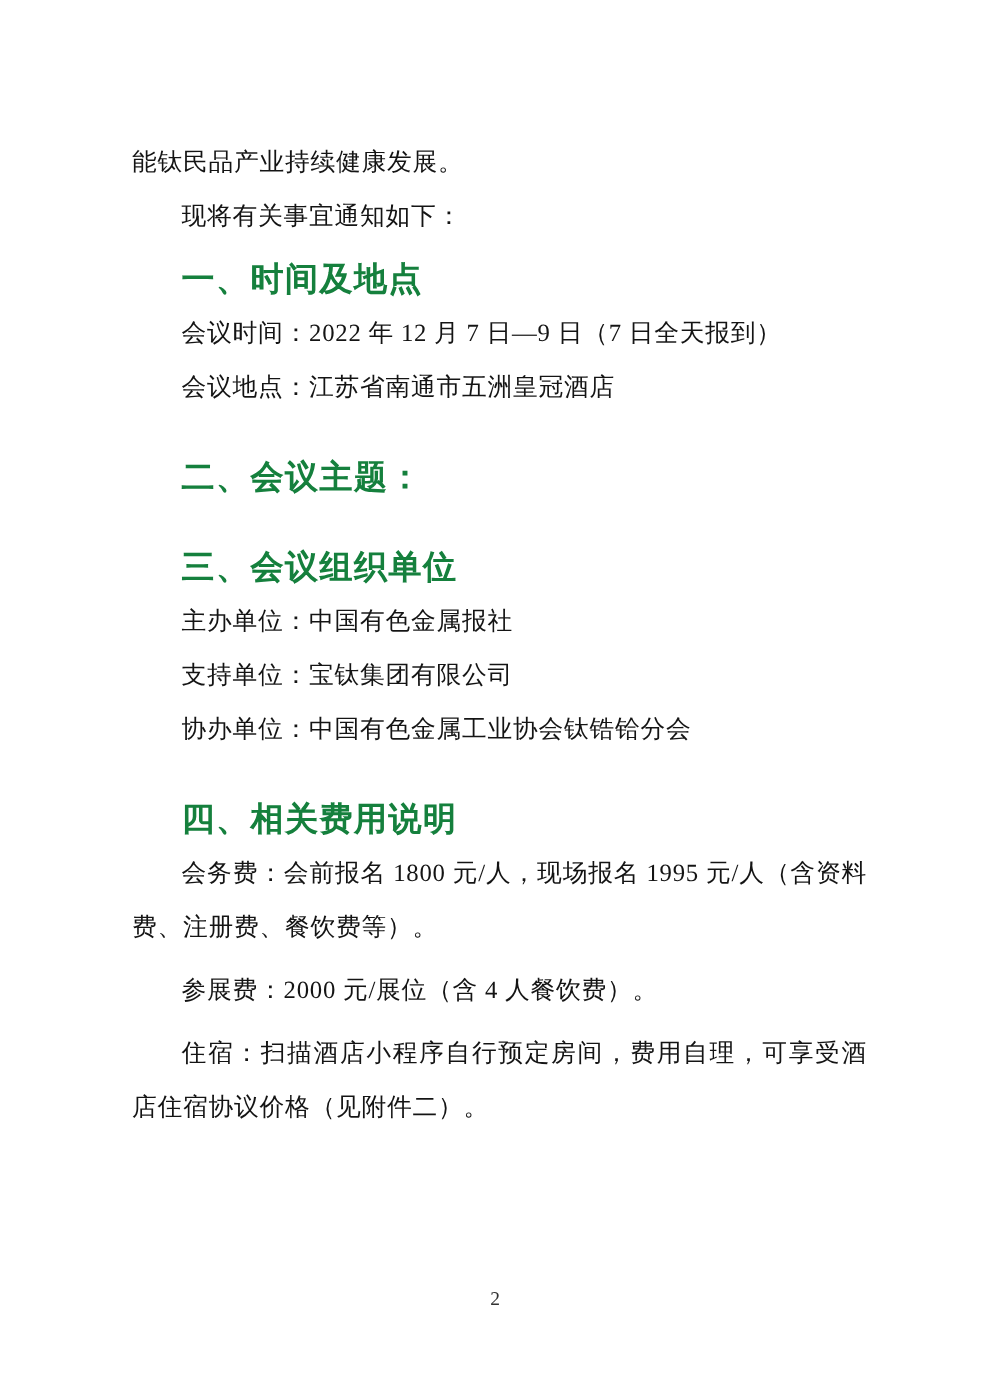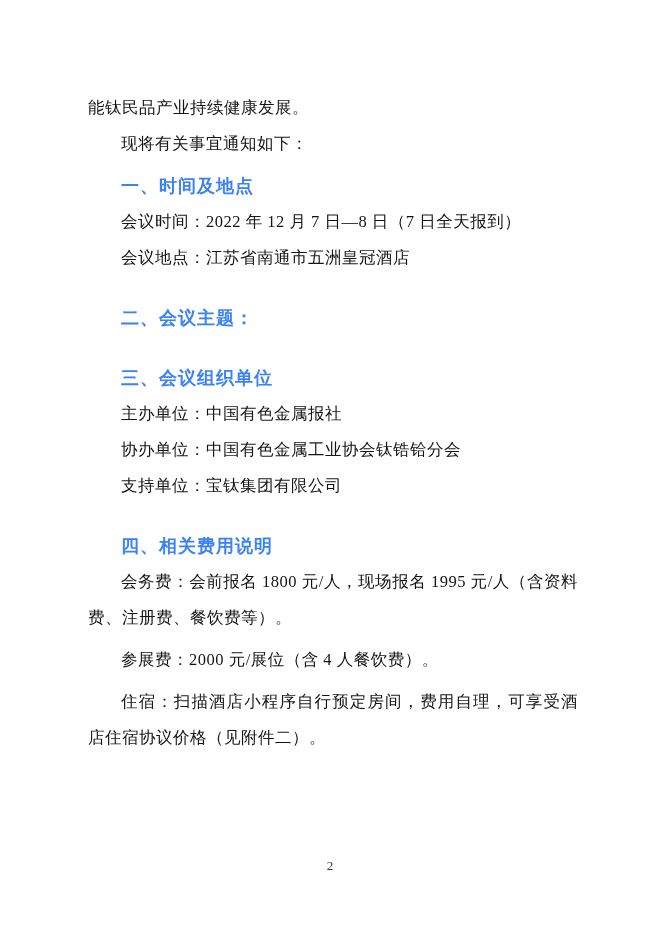--- a/index.html
+++ b/index.html
@@ -35,24 +35,24 @@
     font-size: 16.5px;
     line-height: 36px;
     letter-spacing: 0.5px;
     color: #141414;
   }
   .indent1 { text-indent: 0; }
   .indent2 { text-indent: 33px; }
   .heading {
     font-weight: bold;
     font-family: "Liberation Sans", "DejaVu Sans", sans-serif;
-    font-size: 18px;
+    font-size: 22px;
     letter-spacing: 1px;
     text-indent: 33px;
-    color: #3b82f6;
+    color: #15803d;
   }
   .gap-sm { height: 6px; }
   .gap-md { height: 24px; }
   .deep-indent {
     text-indent: 132px;
   }
   .justify {
     text-align: justify;
     text-justify: inter-ideograph;
   }
@@ -71,31 +71,31 @@
 <body>
 
 <div class="page">
   <div class="content">
 
     <p class="indent1">能钛民品产业持续健康发展。</p>
     <p class="indent2">现将有关事宜通知如下：</p>
 
     <div class="gap-sm"></div>
     <p class="heading">一、时间及地点</p>
-    <p class="indent2">会议时间：2022 年 12 月 7 日—8 日（7 日全天报到）</p>
+    <p class="indent2">会议时间：2022 年 12 月 7 日—9 日（7 日全天报到）</p>
     <p class="indent2">会议地点：江苏省南通市五洲皇冠酒店</p>
 
     <div class="gap-md"></div>
     <p class="heading">二、会议主题：</p>
 
     <div class="gap-md"></div>
     <p class="heading">三、会议组织单位</p>
     <p class="indent2">主办单位：中国有色金属报社</p>
+    <p class="indent2">支持单位：宝钛集团有限公司</p>
     <p class="indent2">协办单位：中国有色金属工业协会钛锆铪分会</p>
-    <p class="indent2">支持单位：宝钛集团有限公司</p>
 
     <div class="gap-md"></div>
     <p class="heading">四、相关费用说明</p>
     <p class="indent2 justify">会务费：会前报名 1800 元/人，现场报名 1995 元/人（含资料费、注册费、餐饮费等）。</p>
     <div class="gap-sm"></div>
     <p class="indent2 justify">参展费：2000 元/展位（含 4 人餐饮费）。</p>
     <div class="gap-sm"></div>
     <p class="indent2 justify">住宿：扫描酒店小程序自行预定房间，费用自理，可享受酒店住宿协议价格（见附件二）。</p>
 
   </div>

